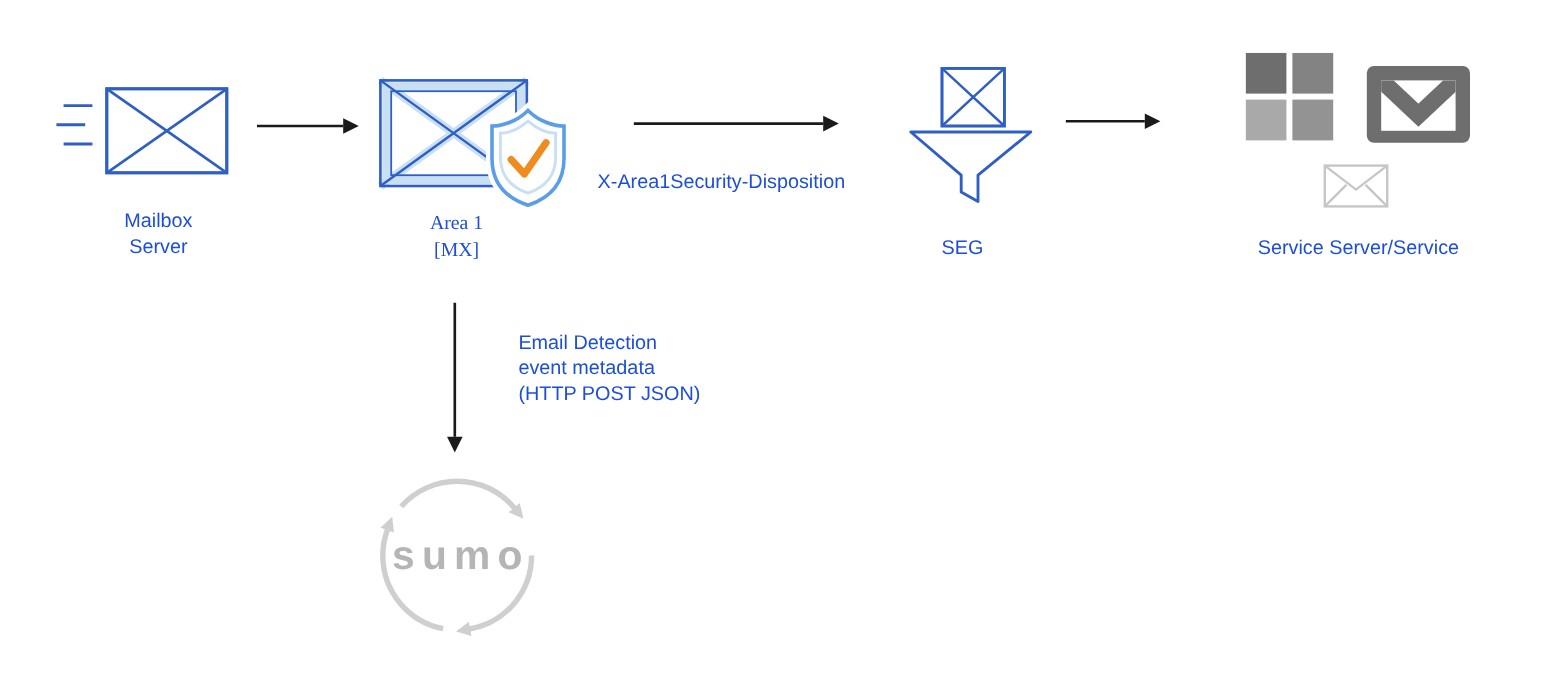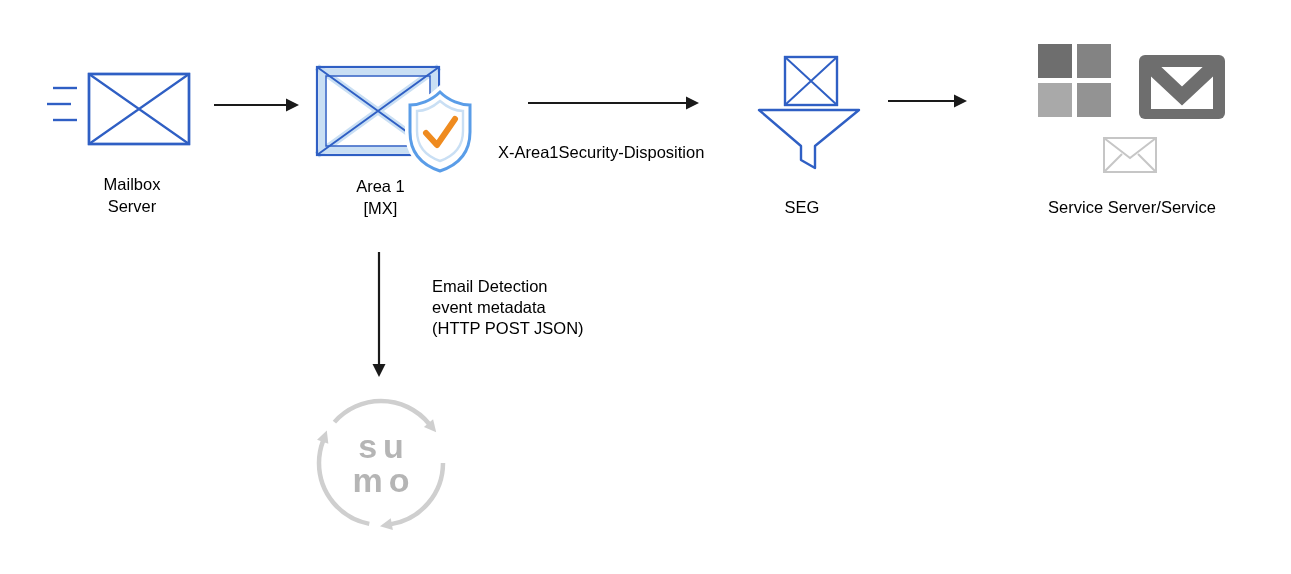--- a/index.html
+++ b/index.html
@@ -7,28 +7,28 @@
   body {
     width:1291px; height:574px;
     font-family:"Liberation Sans", sans-serif;
     position:relative; overflow:hidden;
   }
   .canvas { position:relative; width:1291px; height:574px; background:#fff; }
   .abs { position:absolute; }
   .label {
     position:absolute;
     text-align:center;
-    color:#000000;
+    color:#1d4ed8;
     font-size:16.5px;
     line-height:22px;
   }
   .label-left { text-align:left; }
   .sumo-text {
     position:absolute;
-    display:flex; flex-direction:column;
+    display:flex; flex-direction:row;
     align-items:center; justify-content:center;
     color:#b5b5b5;
     font-size:34px; font-weight:bold;
     letter-spacing:6px; line-height:34px;
     padding-left:6px;
   }
 </style>
 </head>
 <body>
 
@@ -67,21 +67,21 @@
       <rect x="14" y="14" width="104" height="70" fill="none" stroke="#2f5fc4" stroke-width="1.5"></rect>
     </g>
     <g transform="translate(96,28)">
       <path d="M32 2 C41 11 53 15 62 15 L62 42 C62 63 50 75 32 81 C14 75 2 63 2 42 L2 15 C11 15 23 11 32 2 Z" fill="#ffffff" stroke="#ffffff" stroke-width="10"></path>
       <path d="M32 2 C41 11 53 15 62 15 L62 42 C62 63 50 75 32 81 C14 75 2 63 2 42 L2 15 C11 15 23 11 32 2 Z" fill="#ffffff" stroke="#5a9de8" stroke-width="3"></path>
       <path d="M32 11 C39 17 48 21 55 21 L55 41 C55 57 46 66 32 71 C18 66 9 57 9 41 L9 21 C16 21 25 17 32 11 Z" fill="none" stroke="#c9dff4" stroke-width="2.4"></path>
       <path d="M18 43 L29 55 L47 29" fill="none" stroke="#ef8b1f" stroke-width="6" stroke-linecap="round" stroke-linejoin="round"></path>
     </g>
   </svg>
 
-  <div class="label" style="left:303px; top:175px; width:155px;">
+  <div class="label" style="left:303px; top:175px; width:155px;font-family:Liberation Serif, serif;">
     <div>Area 1</div>
     <div>[MX]</div>
   </div>
 
   <svg class="abs" style="left:528px; top:94px;" width="172" height="18" viewBox="0 0 172 18">
     <line x1="0" y1="9" x2="158" y2="9" stroke="#1a1a1a" stroke-width="2.2"></line>
     <polygon points="158,2.5 171,9 158,15.5" fill="#1a1a1a"></polygon>
   </svg>
 
   <div class="label label-left" style="left:498px; top:141px; width:260px;">X-Area1Security-Disposition</div>

